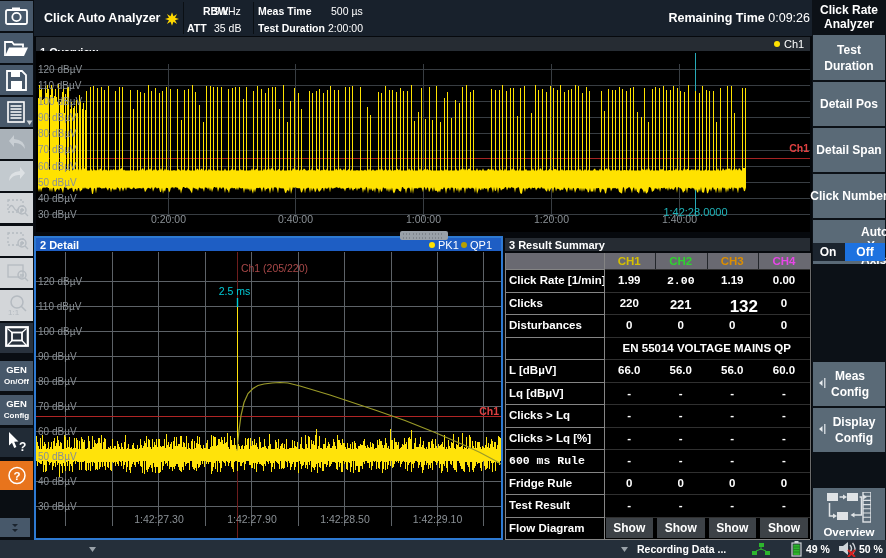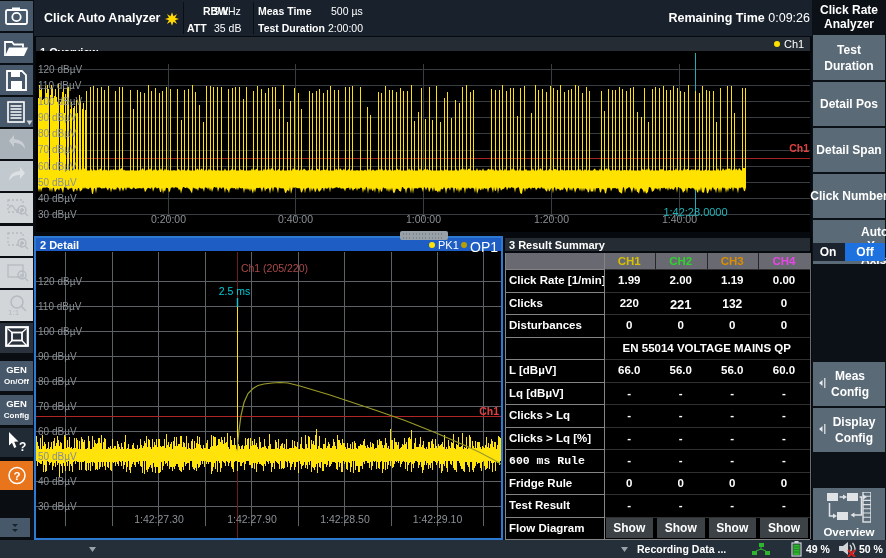--- a/index.html
+++ b/index.html
@@ -155,21 +155,21 @@
  </g>
  <text x="659.5" y="165" fill="#1fb3b8" font-size="11" text-anchor="middle">1:42:28.0000</text>
 </svg>
 
 <div class="abs" style="left:34px;top:236px;width:469px;height:304px;background:#000;border:2px solid #2e7ad2;"></div>
 <div class="abs" style="left:36px;top:237.5px;width:465px;height:13.5px;background:#1e5ec4;"></div>
 <div class="abs b w" style="left:40px;top:239px;font-size:11px;">2 Detail</div>
 <div class="abs" style="left:429px;top:242px;width:6px;height:6px;border-radius:3px;background:#ffe200;"></div>
 <div class="abs w" style="left:438px;top:239px;font-size:11px;">PK1</div>
 <div class="abs" style="left:461px;top:242px;width:6px;height:6px;border-radius:3px;background:#b8a000;"></div>
-<div class="abs w" style="left:470px;top:239px;font-size:14px;">QP1</div>
+<div class="abs w" style="left:470px;top:239px;font-size:11px;">QP1</div>
 <svg class="abs" style="left:36px;top:251.5px;" width="465" height="286" viewBox="0 0 465 286">
  <rect width="465" height="286" fill="#000"></rect>
  <g stroke="#5d6267" stroke-width="1" shape-rendering="crispEdges">
   <line x1="0" y1="29.5" x2="465" y2="29.5"></line>
       <line x1="0" y1="54.5" x2="465" y2="54.5"></line>
       <line x1="0" y1="79.5" x2="465" y2="79.5"></line>
       <line x1="0" y1="104.5" x2="465" y2="104.5"></line>
       <line x1="0" y1="129.5" x2="465" y2="129.5"></line>
       <line x1="0" y1="154.5" x2="465" y2="154.5"></line>
       <line x1="0" y1="179.5" x2="465" y2="179.5"></line>
@@ -225,29 +225,29 @@
 <div class="abs b" style="left:604.5px;top:255.0px;width:49.5px;text-align:center;font-size:11.5px;color:#d6c000;">CH1</div>
 <div class="abs" style="left:603.5px;top:253.0px;width:1px;height:16.0px;background:#23262b;"></div>
 <div class="abs b" style="left:656.0px;top:255.0px;width:49.5px;text-align:center;font-size:11.5px;color:#30d230;">CH2</div>
 <div class="abs" style="left:655.0px;top:253.0px;width:1px;height:16.0px;background:#23262b;"></div>
 <div class="abs b" style="left:707.5px;top:255.0px;width:49.5px;text-align:center;font-size:11.5px;color:#dc8e00;">CH3</div>
 <div class="abs" style="left:706.5px;top:253.0px;width:1px;height:16.0px;background:#23262b;"></div>
 <div class="abs b" style="left:759.0px;top:255.0px;width:50.0px;text-align:center;font-size:11.5px;color:#e846e8;">CH4</div>
 <div class="abs" style="left:758.0px;top:253.0px;width:1px;height:16.0px;background:#23262b;"></div>
 <div class="abs b w" style="left:509px;top:274.0px;font-size:11.5px;">Click Rate [1/min]</div>
 <div class="abs b w" style="left:603.5px;top:274.0px;width:51.5px;text-align:center;font-size:11.5px;">1.99</div>
-<div class="abs b w" style="left:655.0px;top:274.0px;width:51.5px;text-align:center;font-size:11.5px;">2.00</div>
+<div class="abs b w" style="left:655.0px;top:274.0px;width:51.5px;text-align:center;font-size:11.5px;font-family:Liberation Mono, monospace;">2.00</div>
 <div class="abs b w" style="left:706.5px;top:274.0px;width:51.5px;text-align:center;font-size:11.5px;">1.19</div>
 <div class="abs b w" style="left:758.0px;top:274.0px;width:52.0px;text-align:center;font-size:11.5px;">0.00</div>
 <div class="abs" style="left:505.0px;top:269.0px;width:98.5px;height:1px;background:#848484;"></div>
 <div class="abs" style="left:603.5px;top:269.0px;width:206.5px;height:1px;background:#303030;"></div>
 <div class="abs b w" style="left:509px;top:296.5px;font-size:11.5px;">Clicks</div>
 <div class="abs b w" style="left:603.5px;top:296.5px;width:51.5px;text-align:center;font-size:11.5px;">220</div>
 <div class="abs b w" style="left:655.0px;top:296.5px;width:51.5px;text-align:center;font-size:13px;">221</div>
-<div class="abs b w" style="left:706.5px;top:296.5px;width:51.5px;text-align:center;font-size:12px;">132</div>
+<div class="abs b w" style="left:706.5px;top:296.5px;width:51.5px;text-align:right;font-size:17px;">132</div>
 <div class="abs b w" style="left:758.0px;top:296.5px;width:52.0px;text-align:center;font-size:11.5px;">0</div>
 <div class="abs" style="left:505.0px;top:291.5px;width:98.5px;height:1px;background:#848484;"></div>
 <div class="abs" style="left:603.5px;top:291.5px;width:206.5px;height:1px;background:#303030;"></div>
 <div class="abs b w" style="left:509px;top:319.0px;font-size:11.5px;">Disturbances</div>
 <div class="abs b w" style="left:603.5px;top:319.0px;width:51.5px;text-align:center;font-size:11.5px;">0</div>
 <div class="abs b w" style="left:655.0px;top:319.0px;width:51.5px;text-align:center;font-size:11.5px;">0</div>
 <div class="abs b w" style="left:706.5px;top:319.0px;width:51.5px;text-align:center;font-size:11.5px;">0</div>
 <div class="abs b w" style="left:758.0px;top:319.0px;width:52.0px;text-align:center;font-size:11.5px;">0</div>
 <div class="abs" style="left:505.0px;top:314.0px;width:98.5px;height:1px;background:#848484;"></div>
 <div class="abs" style="left:603.5px;top:314.0px;width:206.5px;height:1px;background:#303030;"></div>

